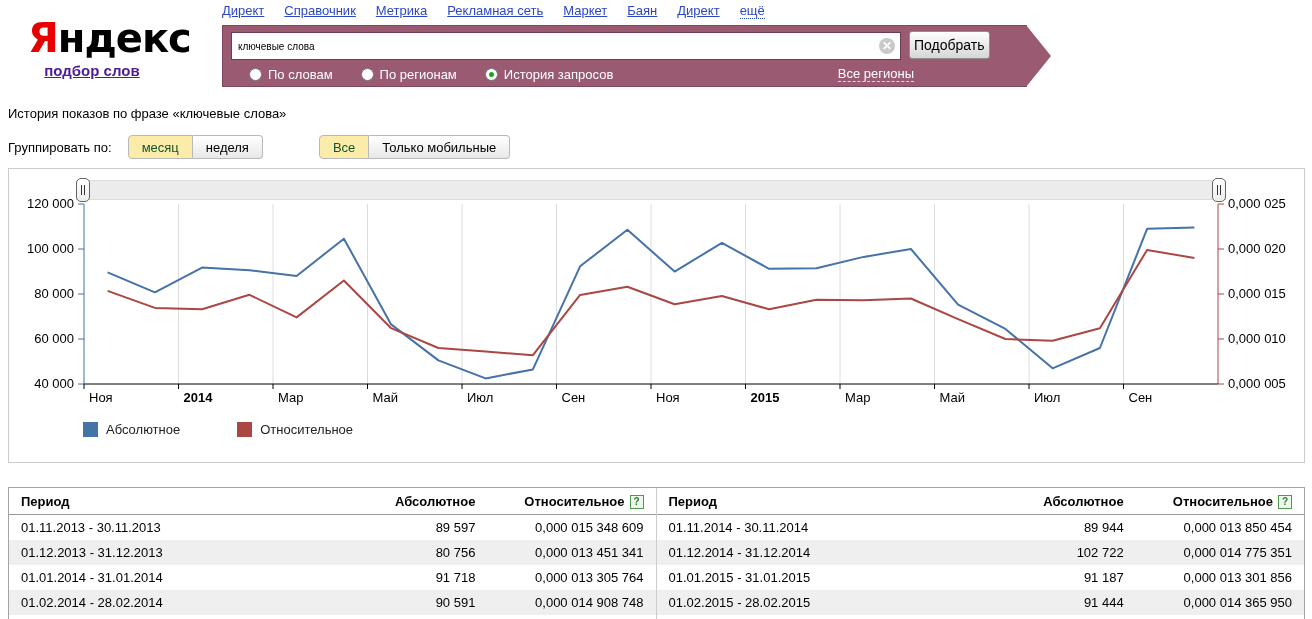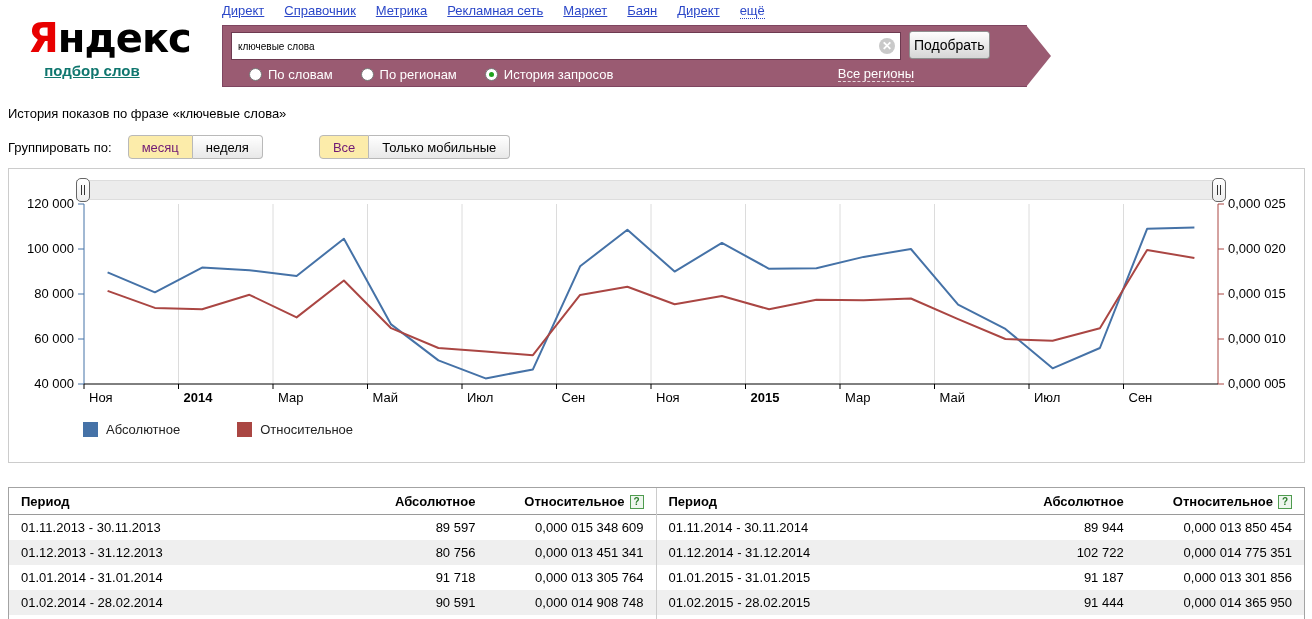--- a/index.html
+++ b/index.html
@@ -6,21 +6,21 @@
   body{
     width:1312px;height:619px;position:relative;overflow:hidden;
     background:#fff;color:#000;
     font-family:"Liberation Sans",sans-serif;font-size:13px;
   }
   a{cursor:pointer;}
   
   .logo-block{position:absolute;left:28px;top:16px;width:128px;text-align:center;}
   .logo{font-family:"DejaVu Sans",sans-serif;font-size:40px;font-weight:bold;letter-spacing:-1px;line-height:44px;color:#000;text-decoration:none;display:block;}
   .logo .ya{color:#e80000;}
-  .logo-sub{display:inline-block;margin-top:2px;font-size:15px;font-weight:bold;color:#0f766e;text-decoration:underline;}
+  .logo-sub{display:inline-block;margin-top:2px;font-size:15px;font-weight:bold;color:#4c1d95;text-decoration:underline;}
   .top-nav{position:absolute;left:222px;top:3px;display:flex;gap:20px;white-space:nowrap;}
   .nav-link{color:#2b47c8;text-decoration:underline;}
   .nav-link.dotted{text-decoration:none;border-bottom:1px dotted #2b47c8;}
   
   .banner{position:absolute;left:222px;top:25px;width:803px;height:60px;background:#9a5b72;border:1px solid #7e4560;}
   .banner-arrow{position:absolute;right:-25px;top:-1px;width:0;height:0;
     border-top:31px solid transparent;border-bottom:31px solid transparent;border-left:25px solid #9a5b72;}
   .search-input-wrap{position:absolute;left:8px;top:6px;width:668px;height:26px;background:#fff;border:1px solid #6d3a50;}
   .search-input{position:absolute;left:0;top:0;width:640px;height:24px;border:0;outline:none;padding:1px 6px;font-size:10px;font-family:inherit;}
   .clear-icon{position:absolute;right:5px;top:5px;width:16px;height:16px;border-radius:50%;background:#c9c9c9;color:#fff;
@@ -37,21 +37,21 @@
   .page-title{position:absolute;left:8px;top:106px;font-size:13px;}
   .group-row{position:absolute;left:8px;top:135px;display:flex;align-items:center;}
   .group-label{margin-right:16px;}
   .btn-group{display:flex;}
   .btn-group + .btn-group{margin-left:34px;padding-left:22px;}
   .toggle-btn{height:24px;padding:0 13px;font-size:13px;font-family:inherit;cursor:pointer;
     background:linear-gradient(#ffffff,#e8e8e8);border:1px solid #b9b9b9;}
   .btn-group .toggle-btn:first-child{border-radius:4px 0 0 4px;}
   .btn-group .toggle-btn:last-child{border-radius:0 4px 4px 0;border-left:0;}
   .btn-group .toggle-btn:only-child{border-radius:4px;}
-  .toggle-btn.selected{background:#fcecaa;color:#701a75;}
+  .toggle-btn.selected{background:#fcecaa;color:#14532d;}
   
   .chart-panel{position:absolute;left:8px;top:168px;width:1295px;height:293px;border:1px solid #ccc;background:#fff;}
   .range-track{position:absolute;left:67px;top:11px;width:1150px;height:20px;background:#ececec;border:1px solid #ddd;box-sizing:border-box;}
   .range-handle{position:absolute;top:-3px;width:14px;height:24px;background:linear-gradient(#fff,#ededed);
     border:1px solid #666;border-radius:5px;box-sizing:border-box;cursor:ew-resize;
     display:flex;align-items:center;justify-content:center;gap:2px;}
   .range-handle i{display:block;width:1px;height:10px;background:#333;}
   .range-handle.left{left:-1px;}
   .range-handle.right{right:-1px;}
   .chart-svg{position:absolute;left:0;top:30px;}

